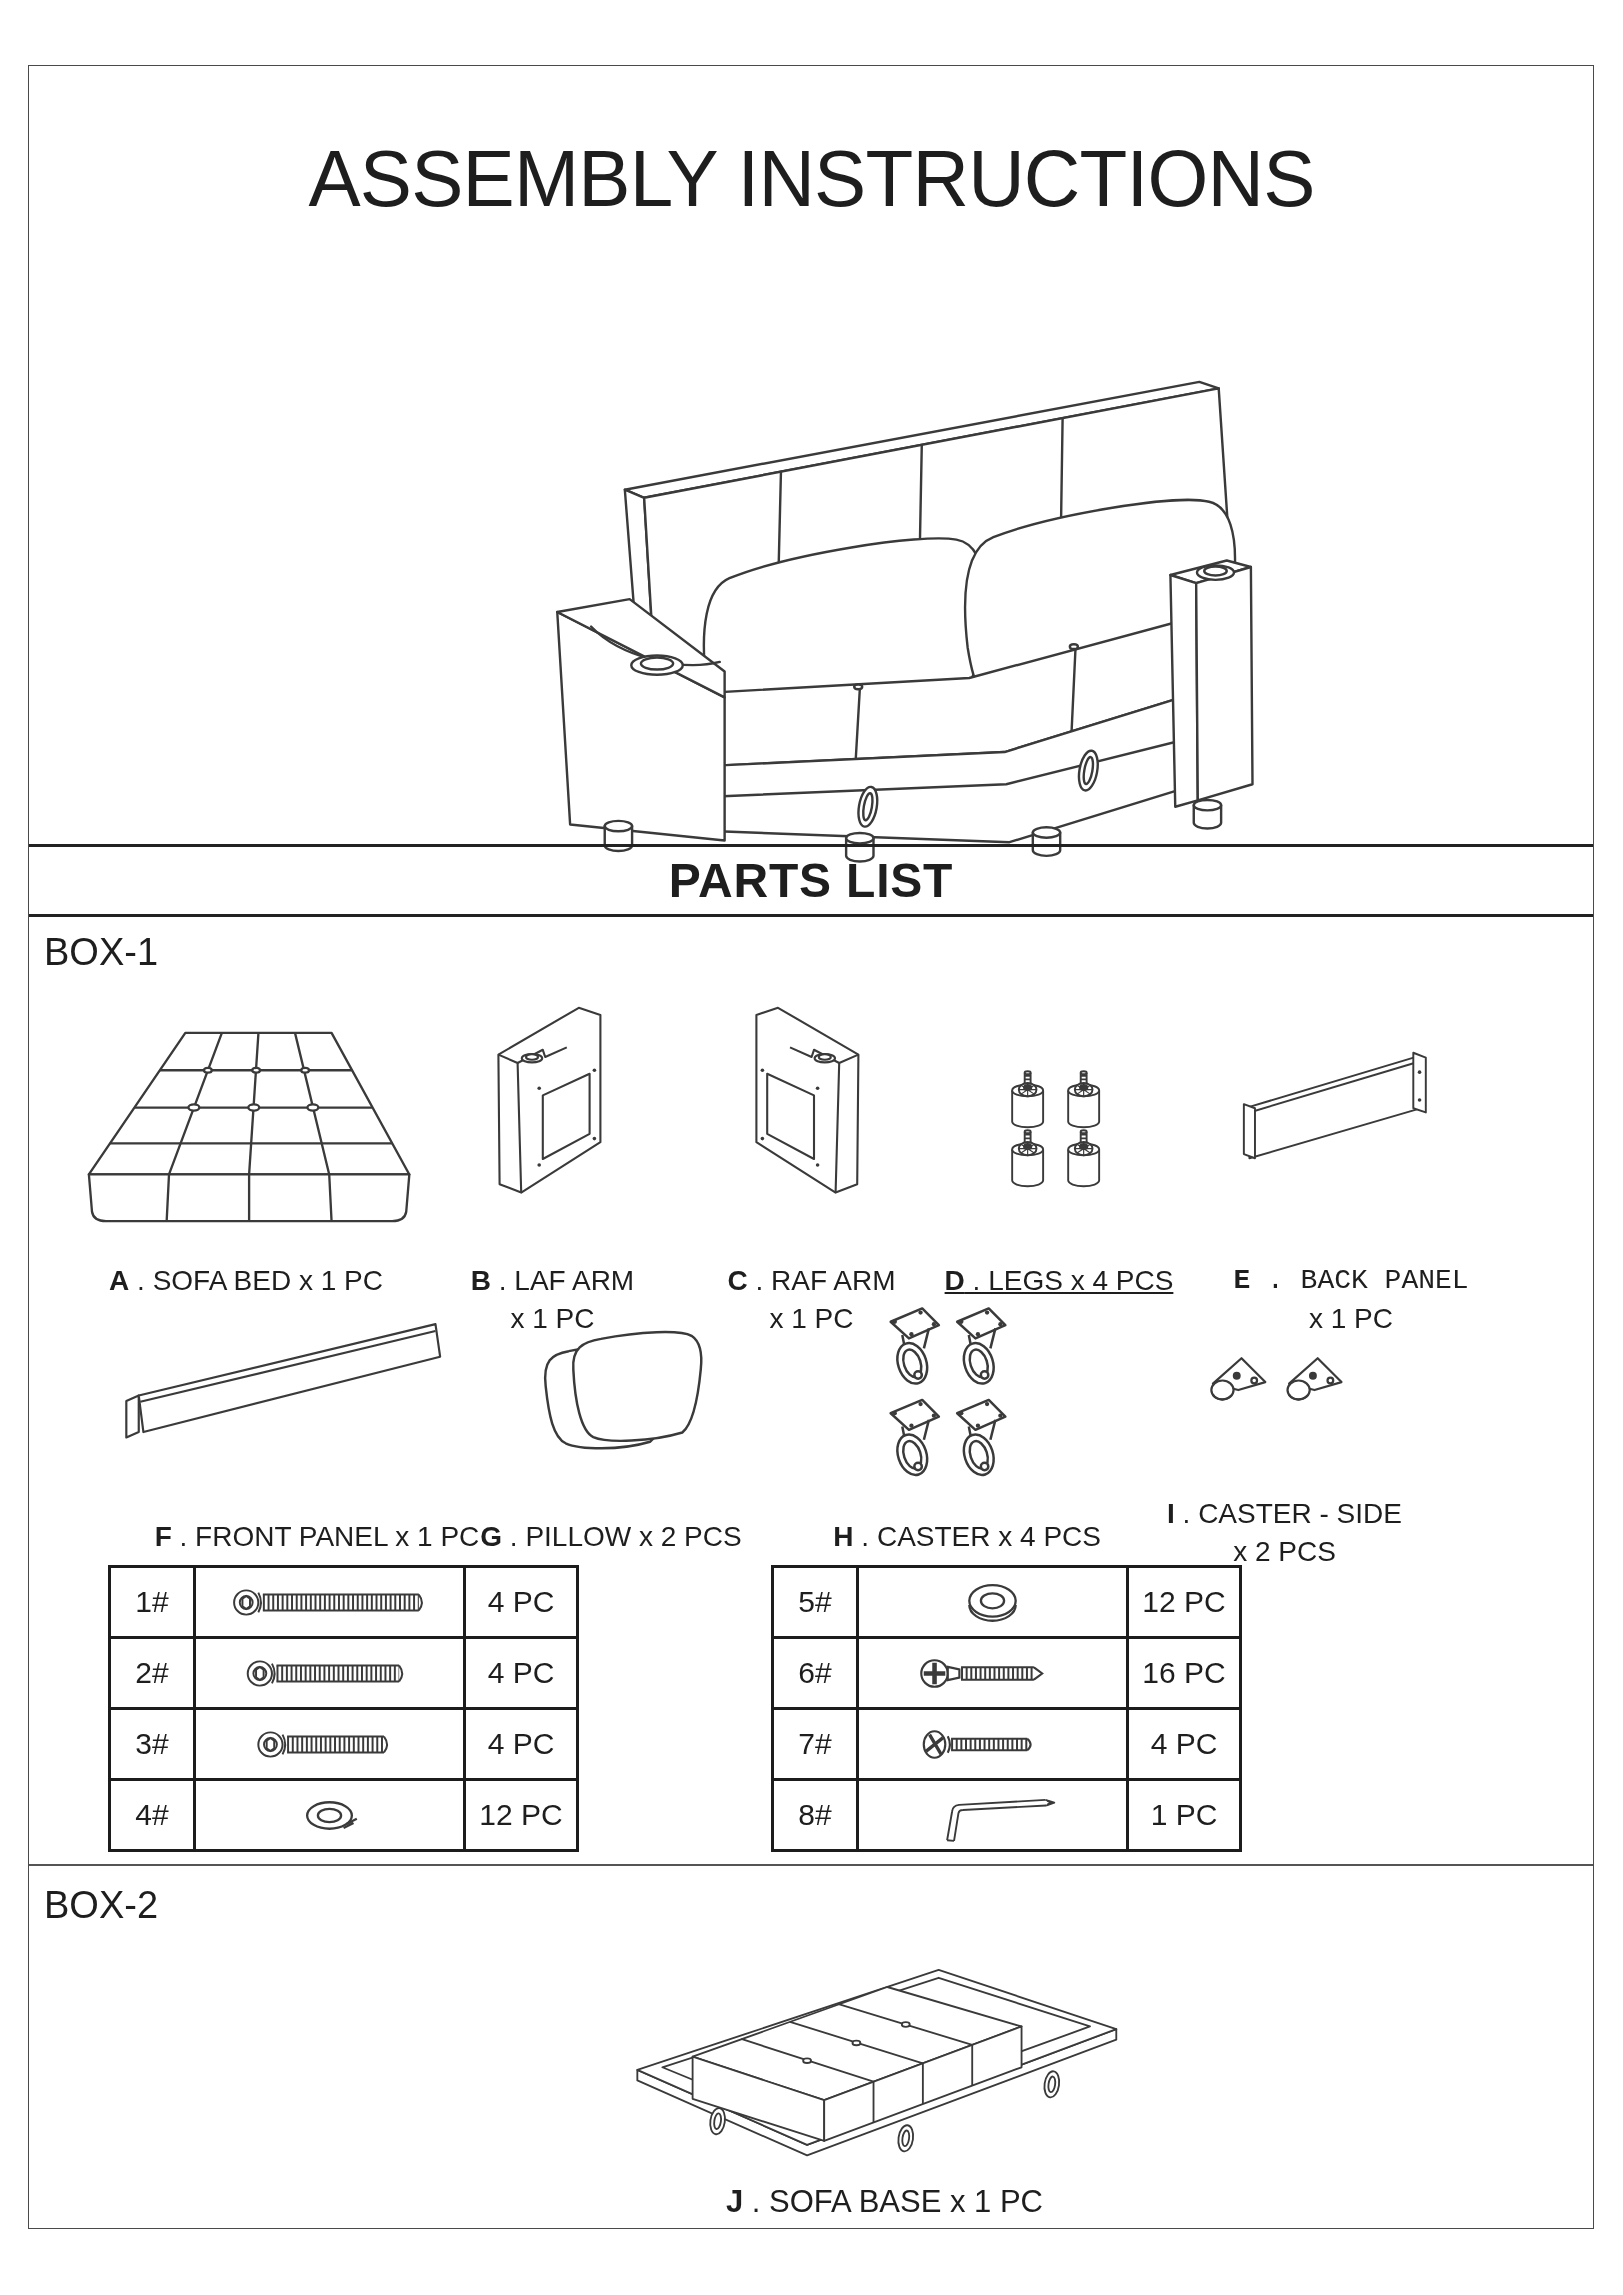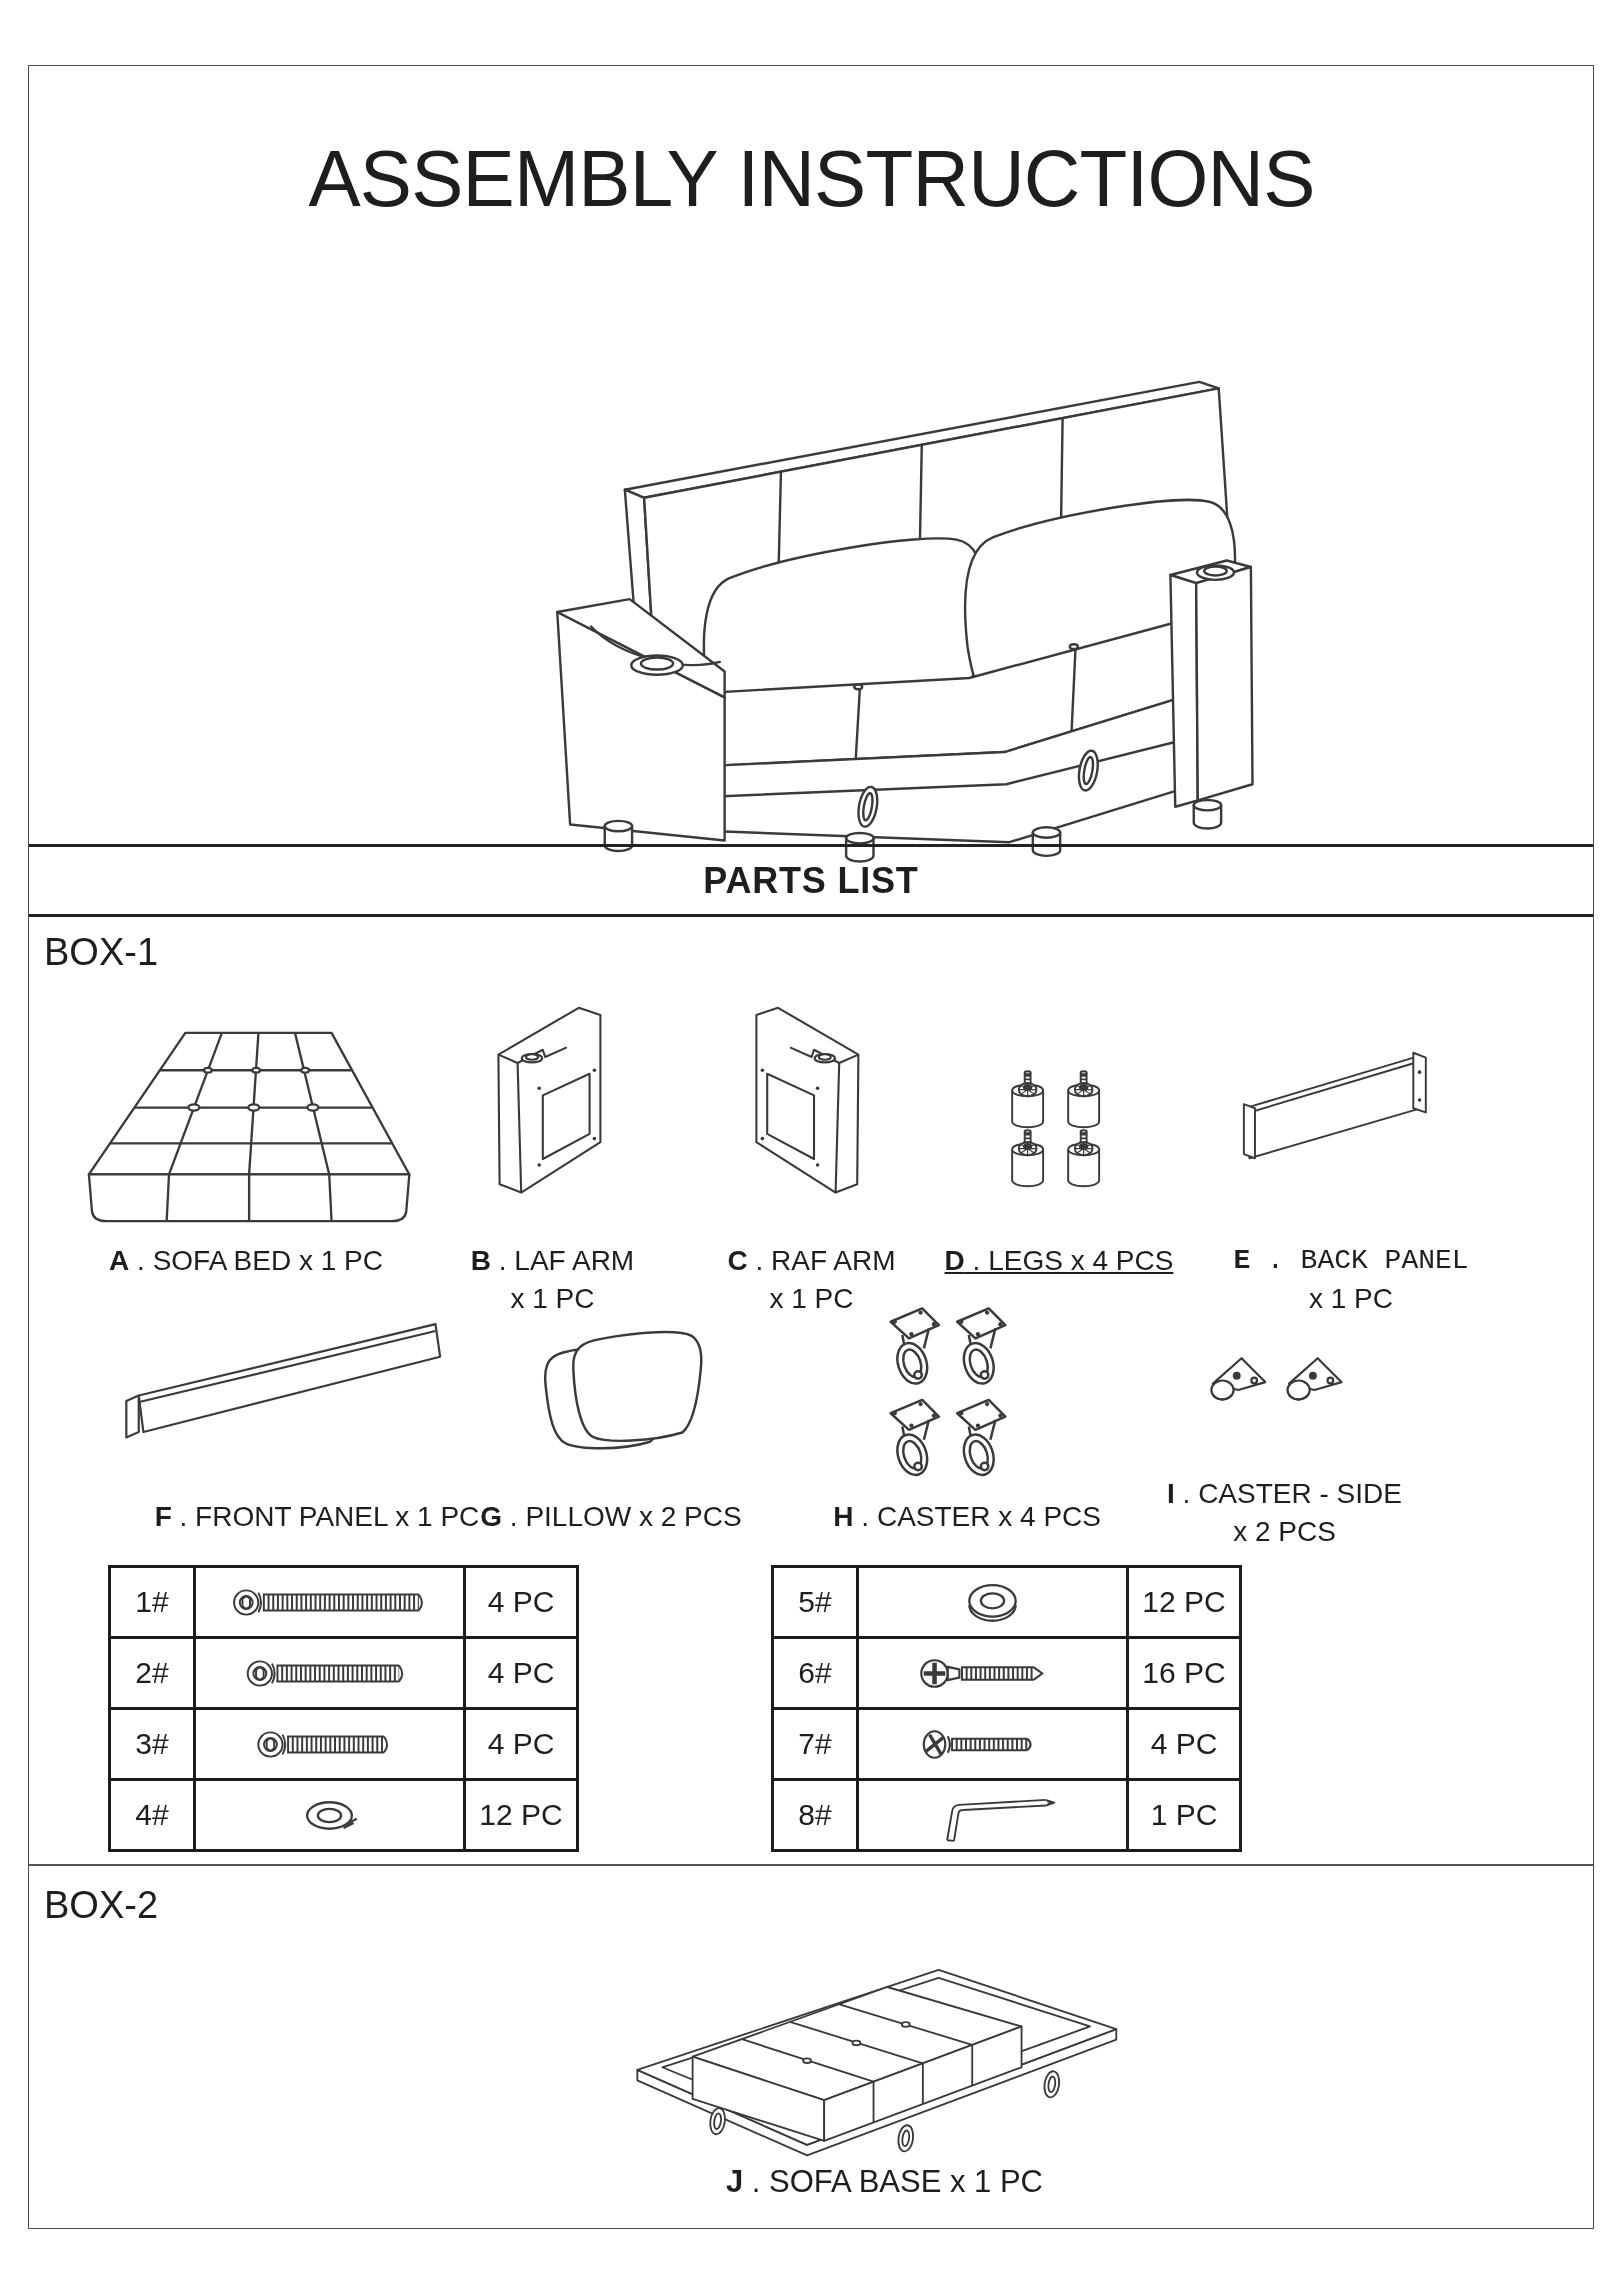--- a/index.html
+++ b/index.html
@@ -1,24 +1,24 @@
 <!DOCTYPE html>
 <html style="font-size:13.3px"><head>
 <meta charset="utf-8">
 <style>
   html,body{margin:0;padding:0;background:#fff;}
   body{width:1623px;height:2295px;position:relative;font-family:"Liberation Sans",sans-serif;color:#1e1e1e;}
   .abs{position:absolute;}
   .sheet-border{position:absolute;left:27.5px;top:65px;width:1564px;height:2162px;border:1.7px solid #4a4a4a;}
   .title{left:0;top:133px;width:1623px;text-align:center;font-size:79px;letter-spacing:-0.8px;transform:scaleX(0.99);white-space:nowrap;}
   .band{left:29px;top:844px;width:1564px;height:67px;border-top:3.3px solid #222;border-bottom:3.3px solid #222;
-        text-align:center;font-size:36px;font-weight:bold;line-height:67px;letter-spacing:0.8px;}
+        text-align:center;font-size:48px;font-weight:bold;line-height:67px;letter-spacing:0.8px;}
   .boxlabel{font-size:38px;}
   .divider{left:29px;top:1864px;width:1564px;height:0;border-top:2.5px solid #555;}
-  .plabel{font-size:28px;text-align:center;white-space:nowrap;}
+  .plabel{font-size:28px;text-align:center;white-space:nowrap;margin-top:20px;}
   .plabel .pl{font-weight:bold;}
   .hwtable{border-collapse:collapse;}
   .hwtable td{border:3.3px solid #1c1c1c;text-align:center;vertical-align:middle;font-size:30px;background:#fff;}
   .hwtable td.num{width:80px;}
   .hwtable td.ico{width:265px;}
   .hwtable td.qty{width:108px;}
   .hwtable tr{height:71px;}
   svg{display:block;overflow:visible;}
 </style>
 </head>

